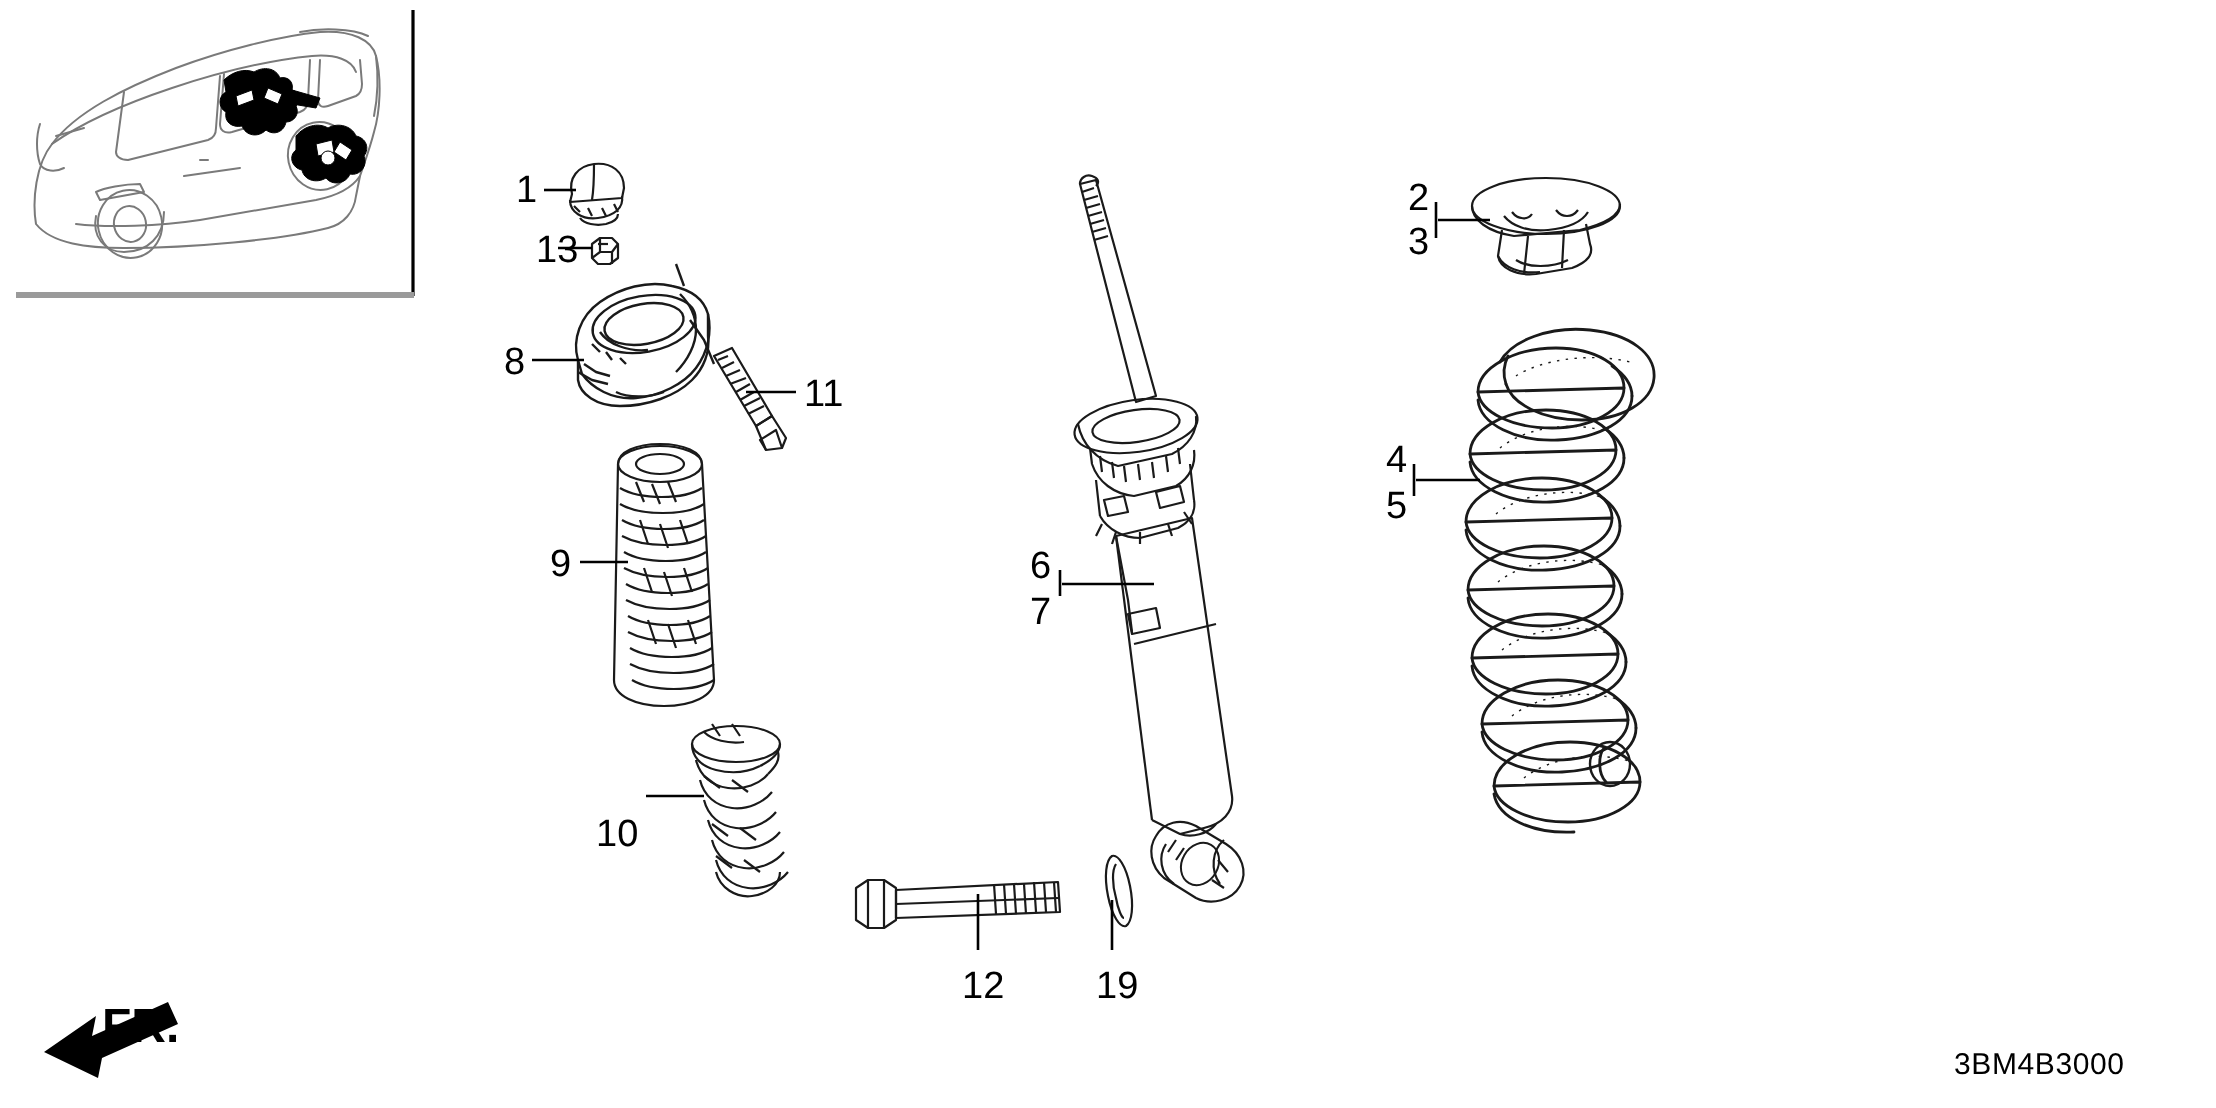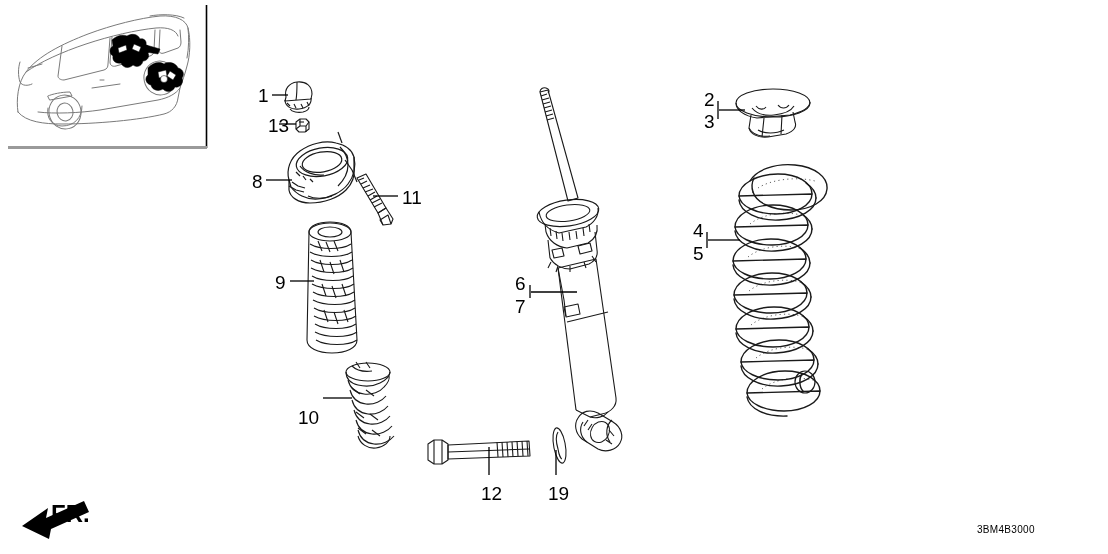--- a/index.html
+++ b/index.html
@@ -29,21 +29,21 @@
     font-family: "Liberation Sans", sans-serif;
     font-size: 19px;
     color: #000000;
     line-height: 1;
     white-space: nowrap;
     user-select: none;
   }
   .partcode {
     position: absolute;
     font-family: "Liberation Sans", sans-serif;
-    font-size: 10px;
+    font-size: 15px;
     color: #000000;
     letter-spacing: 0.3px;
     white-space: nowrap;
   }
   .fr-text {
     position: absolute;
     font-family: "Liberation Sans", sans-serif;
     font-weight: bold;
     font-size: 24px;
     color: #000000;

